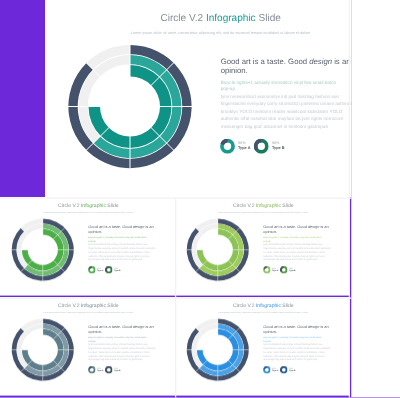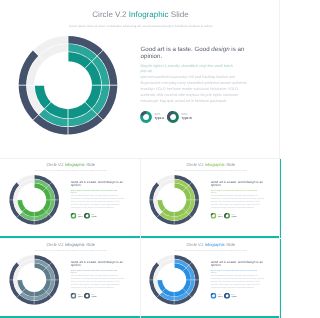--- a/index.html
+++ b/index.html
@@ -1,17 +1,17 @@
 <!DOCTYPE html>
 <html><head>
 <meta charset="utf-8">
 <style>
   html,body{margin:0;padding:0;}
   body{width:281px;height:318px;background:#ffffff;font-family:"Liberation Sans",sans-serif;overflow:hidden;-webkit-font-smoothing:antialiased;text-rendering:geometricPrecision;}
-  .page{position:relative;width:281px;height:318px;background:#14b8a6;overflow:hidden;}
+  .page{position:relative;width:281px;height:318px;background:#6d28d9;overflow:hidden;padding-left:36px;}
   .slide{position:relative;width:281px;height:158px;background:#fff;}
   .title,.sub,.head,.lead,.body,.lgtxt{transform:translateZ(0);}
   .title{position:absolute;left:0;top:9.5px;width:281px;text-align:center;font-size:8.05px;color:#878d96;line-height:9px;white-space:nowrap;}
   .sub{position:absolute;left:0;top:25.3px;width:281px;text-align:center;font-size:3.0px;color:#b9c0c7;line-height:3.6px;white-space:nowrap;}
   svg.donut{position:absolute;left:0;top:0;}
   .panel{position:absolute;left:140.5px;top:45.6px;width:108px;}
   .head{font-size:6.2px;line-height:7.0px;color:#565e6b;margin:0;}
   .head i{font-style:italic;}
   .lead{font-size:3.7px;line-height:4.8px;margin-top:4.2px;width:99px;}
   .body{font-size:3.7px;line-height:6.15px;color:#c4c9cf;margin-top:0.3px;}

